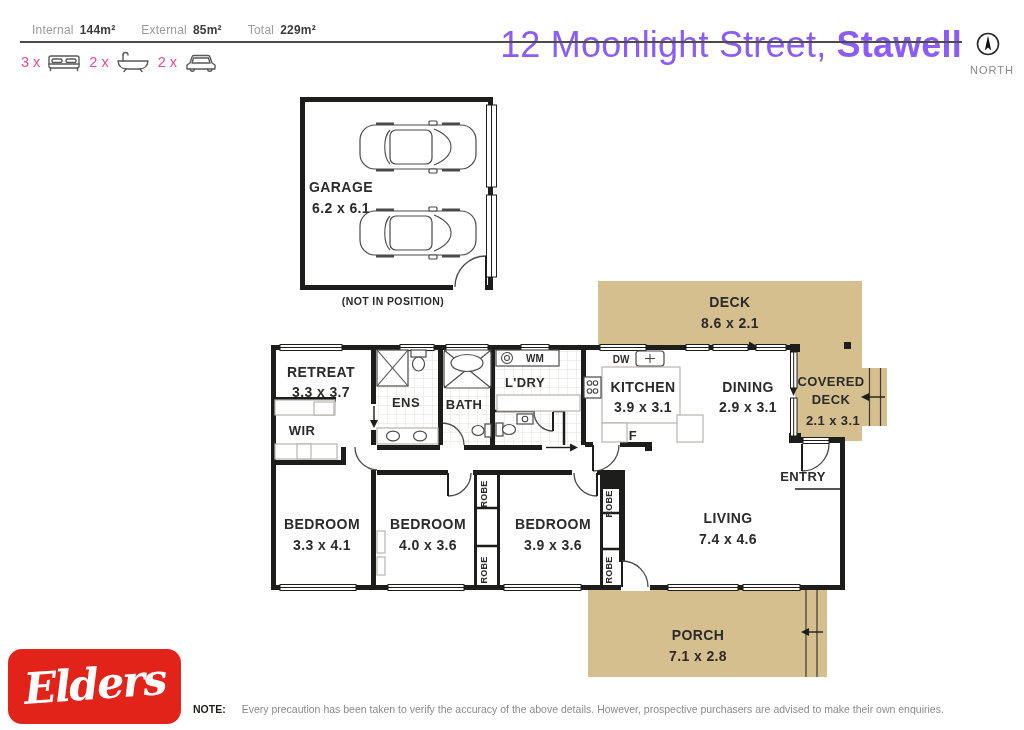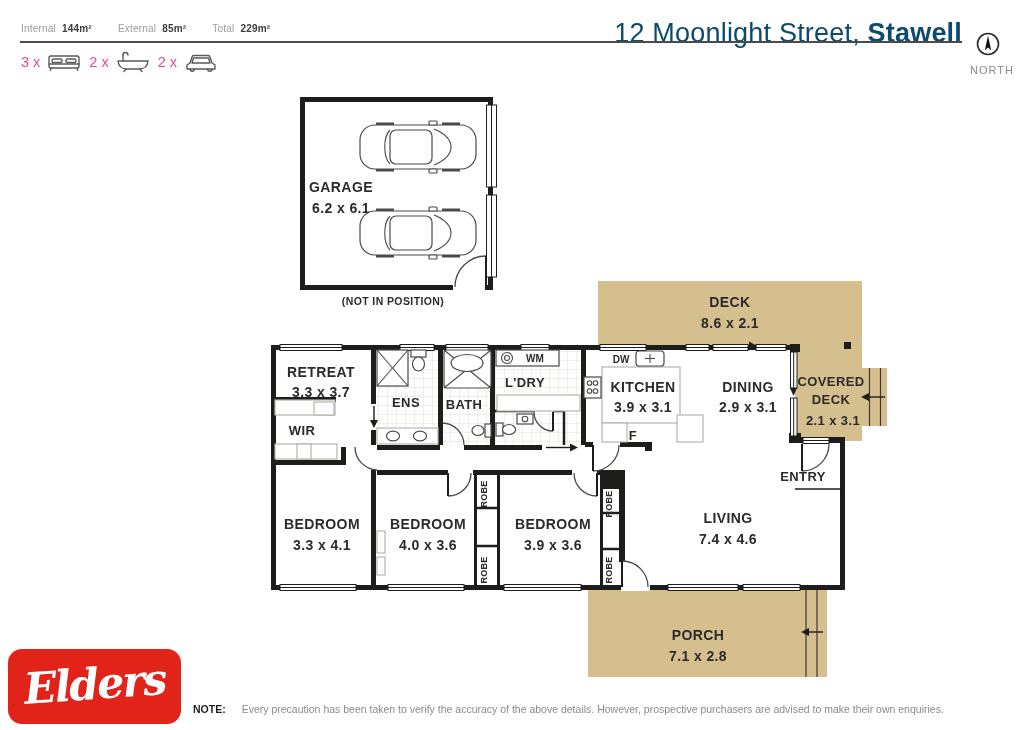--- a/index.html
+++ b/index.html
@@ -1,23 +1,23 @@
 <!DOCTYPE html>
 <html><head>
 <meta charset="utf-8">
 <style>
   html,body{margin:0;padding:0}
   body{width:1024px;height:730px;position:relative;background:#fff;
        font-family:"Liberation Sans",sans-serif;overflow:hidden}
 
-  .stats{position:absolute;left:21px;top:23px;font-size:10px;color:#9b9b9b;
+  .stats{position:absolute;left:32px;top:23px;font-size:12px;color:#9b9b9b;
          letter-spacing:.2px;white-space:nowrap}
   .stats b{color:#3c3c3c;font-weight:700;margin-left:6px;margin-right:26px}
   .rule{position:absolute;left:20px;top:41px;width:942px;height:1.5px;background:#4b4b4b}
-  .title{position:absolute;top:18px;right:62px;font-size:27px;color:#0c4a6e;
+  .title{position:absolute;top:24px;right:62px;font-size:36px;color:#8b5cf6;
          font-weight:400;letter-spacing:.2px;white-space:nowrap}
   .title b{font-weight:700}
   .compass{position:absolute;left:970px;top:31px;width:36px;text-align:center}
   .compass .north{font-size:11px;color:#8a8a8a;letter-spacing:1px;margin-top:1px}
   .features{position:absolute;left:21px;top:51px;display:flex;align-items:center;
             gap:8px;font-size:14.5px;color:#ec4899}
   .features .cnt{margin-right:-1px}
   .ficon{stroke:#5a5a5a;stroke-width:1.4;fill:none;stroke-linecap:round;stroke-linejoin:round}
 
   .plan-svg{position:absolute;left:0;top:0}

